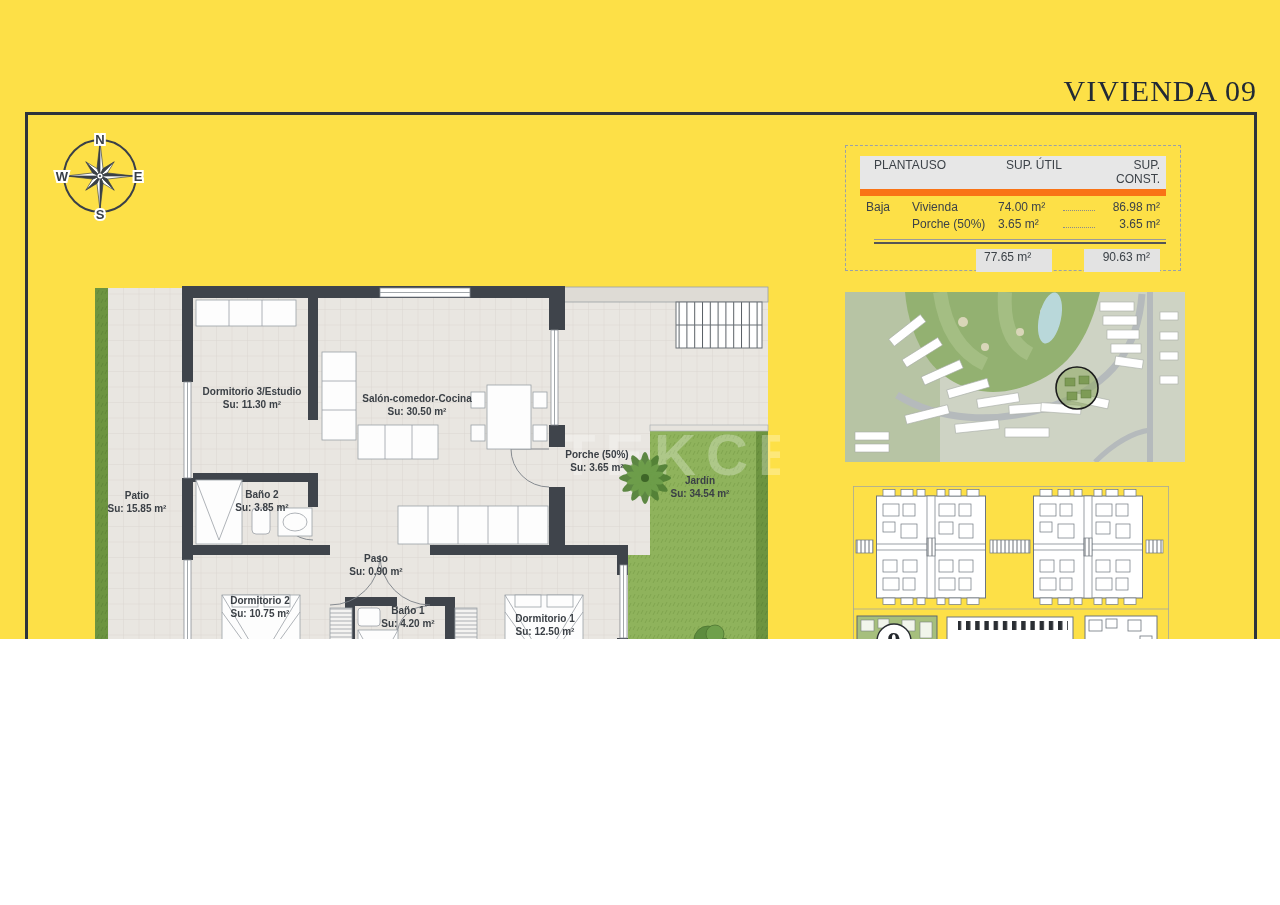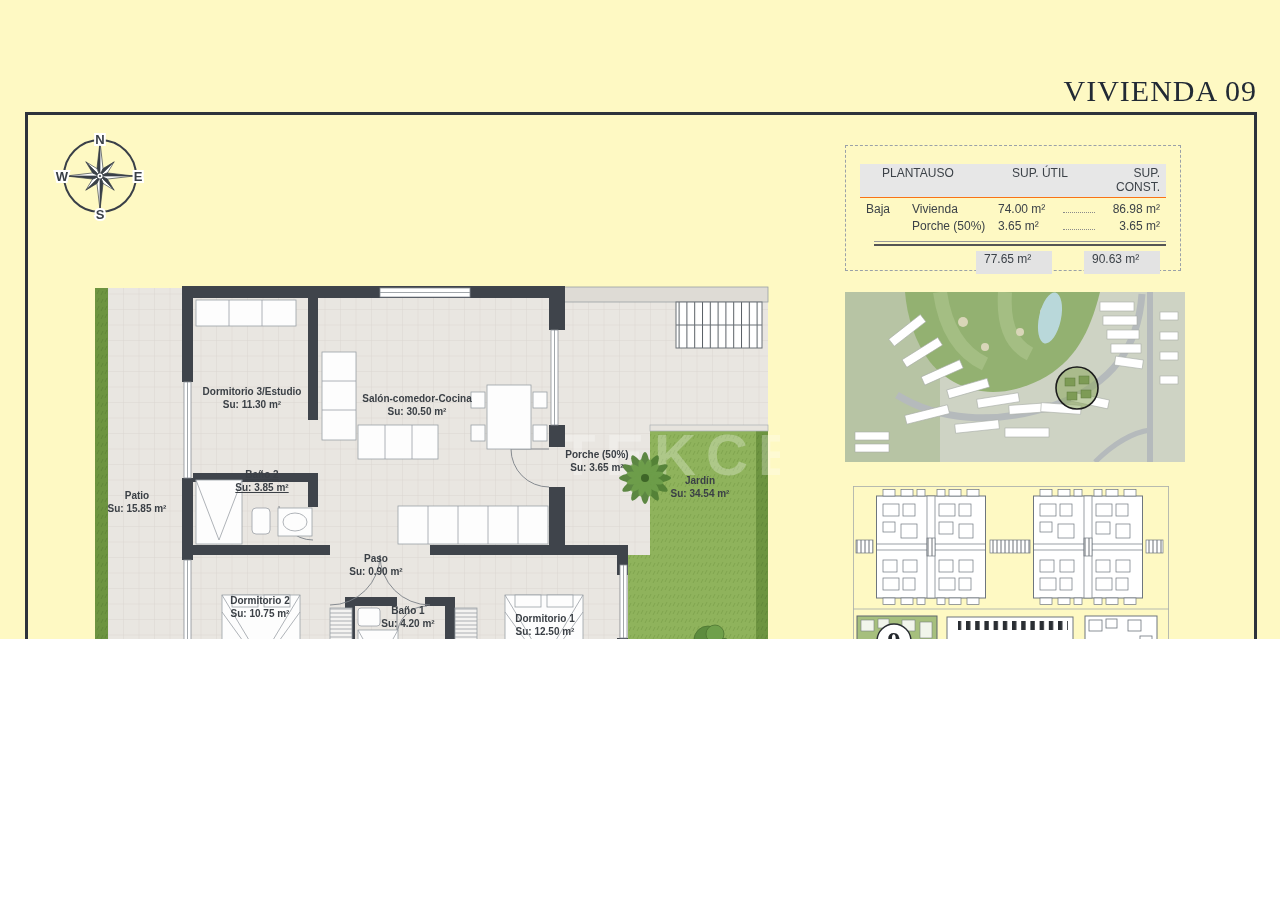--- a/index.html
+++ b/index.html
@@ -1,38 +1,38 @@
 <!DOCTYPE html>
 <html><head>
 <meta charset="utf-8">
 <style>
   html,body{margin:0;padding:0;background:#fff;}
-  .page{position:relative;width:1280px;height:639px;background:#fef9c3;overflow:hidden;
+  .page{position:relative;width:1280px;height:639px;background:#fde047;overflow:hidden;
         font-family:"Liberation Sans",sans-serif;}
   .page-title{position:absolute;top:74px;right:23px;font-family:"Liberation Serif",serif;
         font-size:30px;letter-spacing:1px;color:#222a35;}
   .frame{position:absolute;left:25px;top:112px;width:1232px;height:768px;
         border:3px solid #2d333b;box-sizing:border-box;}
   svg{position:absolute;}
   
   .sumtable{position:absolute;left:845px;top:145px;width:336px;height:126px;
         border:1px dashed #9aa1a8;box-sizing:border-box;font-size:12px;color:#3c4248;}
-  .thead{margin:18px 14px 4px 14px;background:#e7e7e7;display:flex;
-        padding:2px 6px 3px 22px;border-bottom:1px solid #f97316;}
+  .thead{margin:10px 14px 4px 14px;background:#e7e7e7;display:flex;
+        padding:2px 6px 3px 14px;border-bottom:7px solid #f97316;}
   .thead .c1{width:46px;} .thead .c2{width:86px;} .thead .c3{width:106px;}
   .thead .c4{flex:1;text-align:right;}
   .trow{display:flex;margin:3px 14px 0 14px;padding:0 6px;align-items:flex-end;}
   .trow .c1{width:46px;} .trow .c2{width:86px;} .trow .c3{width:62px;}
   .trow .dots{flex:1;border-bottom:1.5px dotted #8a8a8a;margin:0 3px 3px 3px;height:1px;}
   .trow .c4{text-align:right;min-width:62px;}
   .trule{margin:8px 14px 0 28px;border-top:1px solid #9a9a9a;border-bottom:2px solid #555;height:2px;}
   .totrow{display:flex;margin:5px 14px 0 14px;padding:0 6px;}
   .totrow .sp1{width:126px;} .totrow .sp2{flex:1;}
   .totrow .tot{background:#e3e3e3;padding:1px 10px 8px 8px;min-width:58px;}
-  .totrow .tot.right{text-align:left;margin-left:32px;}
+  .totrow .tot.right{text-align:right;margin-left:32px;}
   
   .rlabel{position:absolute;transform:translate(-50%,0);text-align:center;font-size:10px;
         font-weight:bold;color:#3b4046;line-height:1.3;white-space:nowrap;z-index:5;}
   .rlabel span{display:block;}
   .teal-bar{position:absolute;height:6px;background:#a7cbce;}
 </style>
 </head>
 <body>
 
 <div class="page">
@@ -276,21 +276,21 @@
       <span>Su: 15.85 m²</span>
     </div>
   <div class="rlabel" style="left:252px;top:385px;">
     <span>Dormitorio 3/Estudio</span>
       <span>Su: 11.30 m²</span>
     </div>
   <div class="rlabel" style="left:417px;top:392px;">
     <span>Salón-comedor-Cocina</span>
       <span>Su: 30.50 m²</span>
     </div>
-  <div class="rlabel" style="left:262px;top:468px;text-decoration:underline;">
+  <div class="rlabel" style="left:262px;top:488px;">
     <span>Baño 2</span>
       <span>Su: 3.85 m²</span>
     </div>
   <div class="rlabel" style="left:597px;top:448px;">
     <span>Porche (50%)</span>
       <span>Su: 3.65 m²</span>
     </div>
   <div class="rlabel" style="left:700px;top:474px;">
     <span>Jardín</span>
       <span>Su: 34.54 m²</span>

